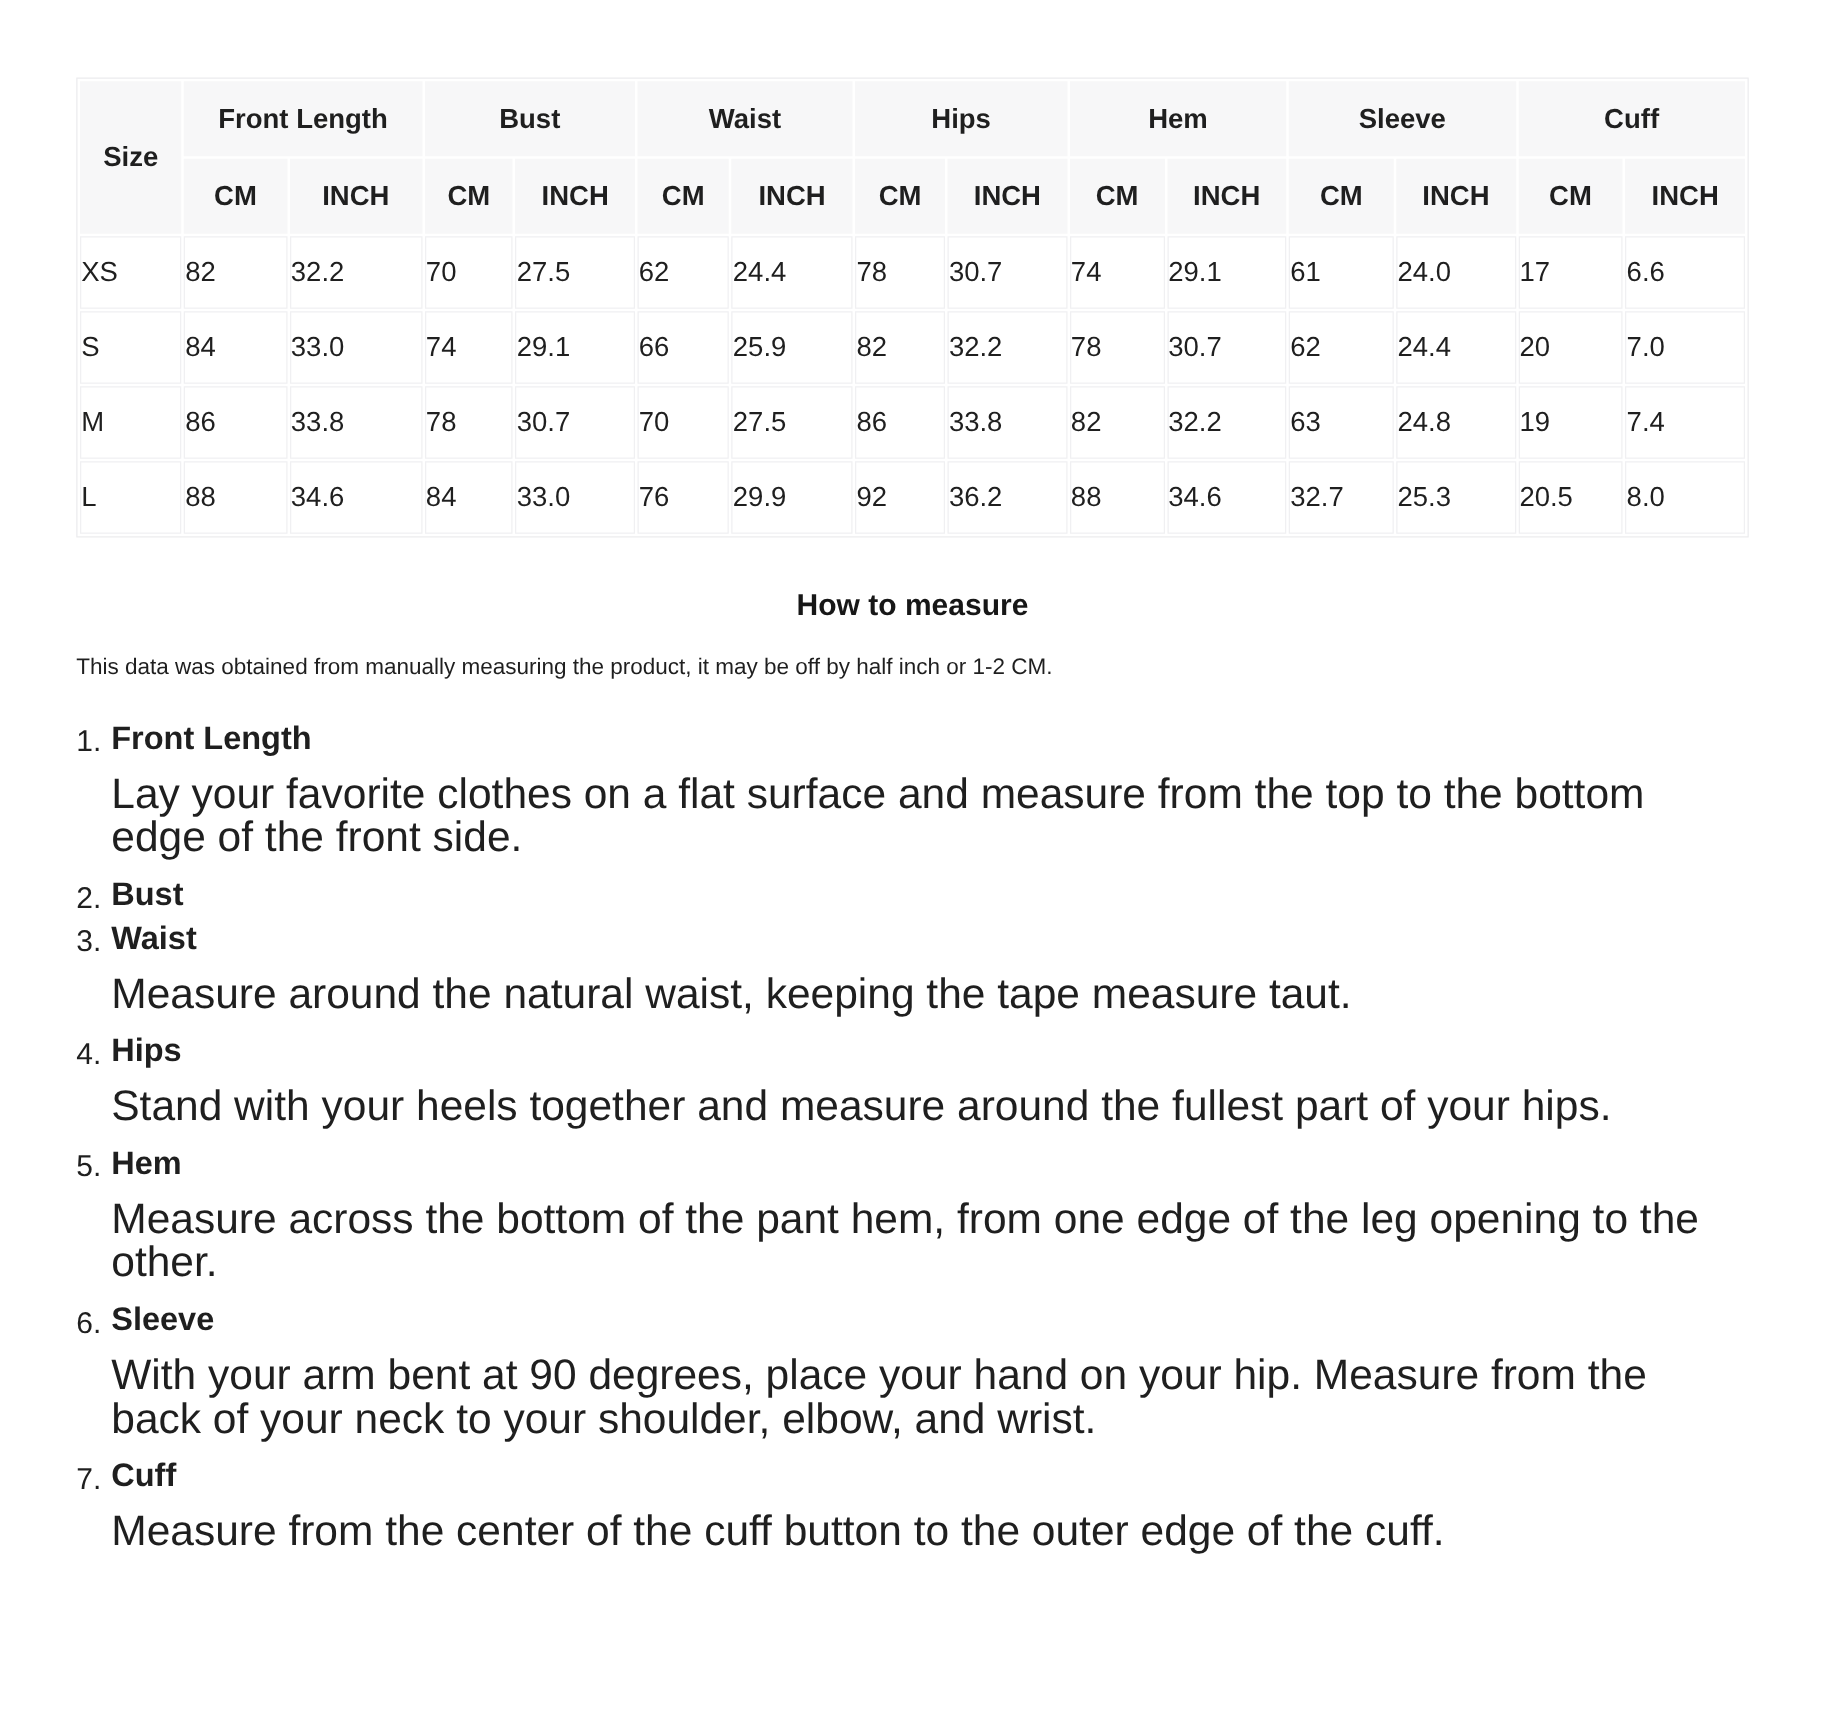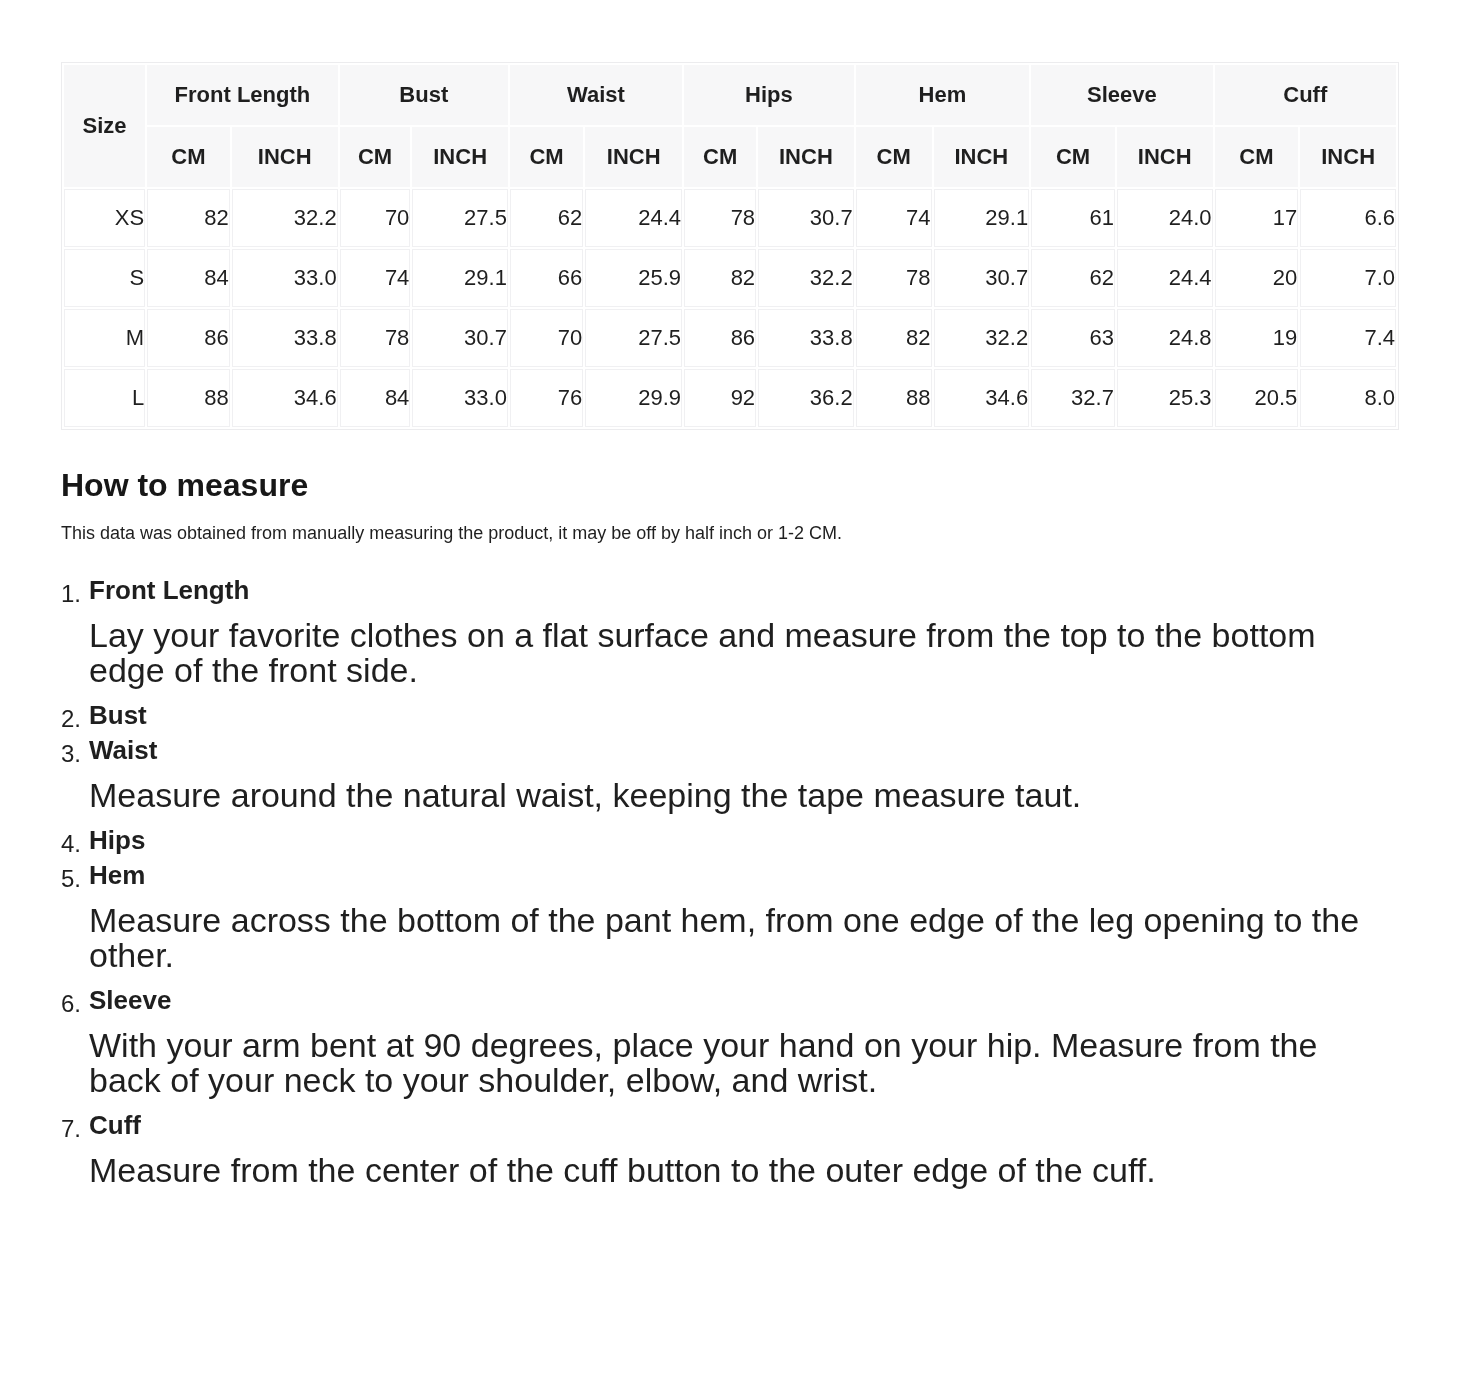--- a/index.html
+++ b/index.html
@@ -37,34 +37,35 @@
     vertical-align: middle;
     height: 60px;
     padding: 0;
     color: #1f1f1f;
   }
   table.size-chart td {
     background: #ffffff;
     border: 1px solid #f0f0f2;
     font-size: 22px;
     font-weight: normal;
-    text-align: right;
+    text-align: left;
     vertical-align: middle;
     height: 58px;
     padding: 0;
     color: #1f1f1f;
   }
 
   
   h2.howto-heading {
-    font-size: 32px;
+    font-size: 24px;
     line-height: 38px;
     font-weight: bold;
     color: #171717;
     margin: 36px 0 12px 0;
+    text-align: center;
   }
   p.intro {
     font-size: 18px;
     line-height: 35px;
     margin: 0 0 22px 0;
   }
   ol.measure-list {
     list-style: none;
     margin: 0;
     padding: 0;
@@ -236,20 +237,21 @@
           <strong class="term">Bust</strong>
         </li>
         <li>
           <span class="num">3.</span>
           <strong class="term">Waist</strong>
           <p class="desc">Measure around the natural waist, keeping the tape measure taut.</p>
         </li>
         <li>
           <span class="num">4.</span>
           <strong class="term">Hips</strong>
+          <p class="desc">Stand with your heels together and measure around the fullest part of your hips.</p>
         </li>
         <li>
           <span class="num">5.</span>
           <strong class="term">Hem</strong>
           <p class="desc">Measure across the bottom of the pant hem, from one edge of the leg opening to the other.</p>
         </li>
         <li>
           <span class="num">6.</span>
           <strong class="term">Sleeve</strong>
           <p class="desc">With your arm bent at 90 degrees, place your hand on your hip. Measure from the back of your neck to your shoulder, elbow, and wrist.</p>

